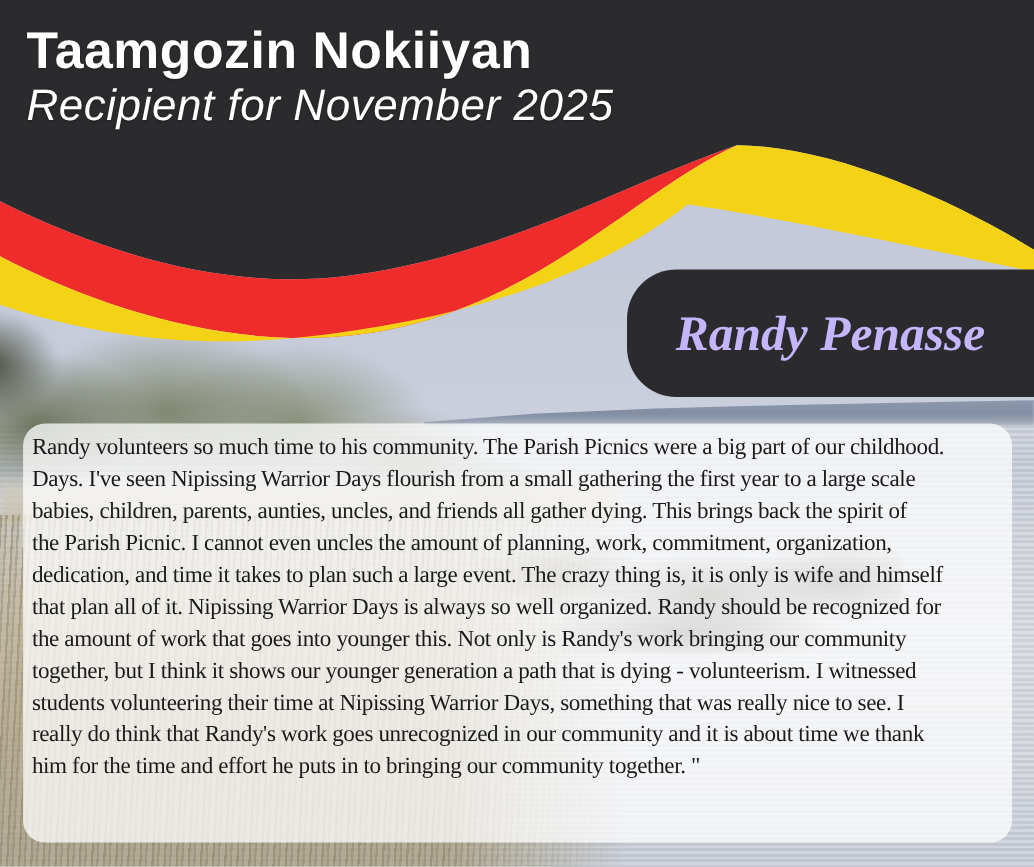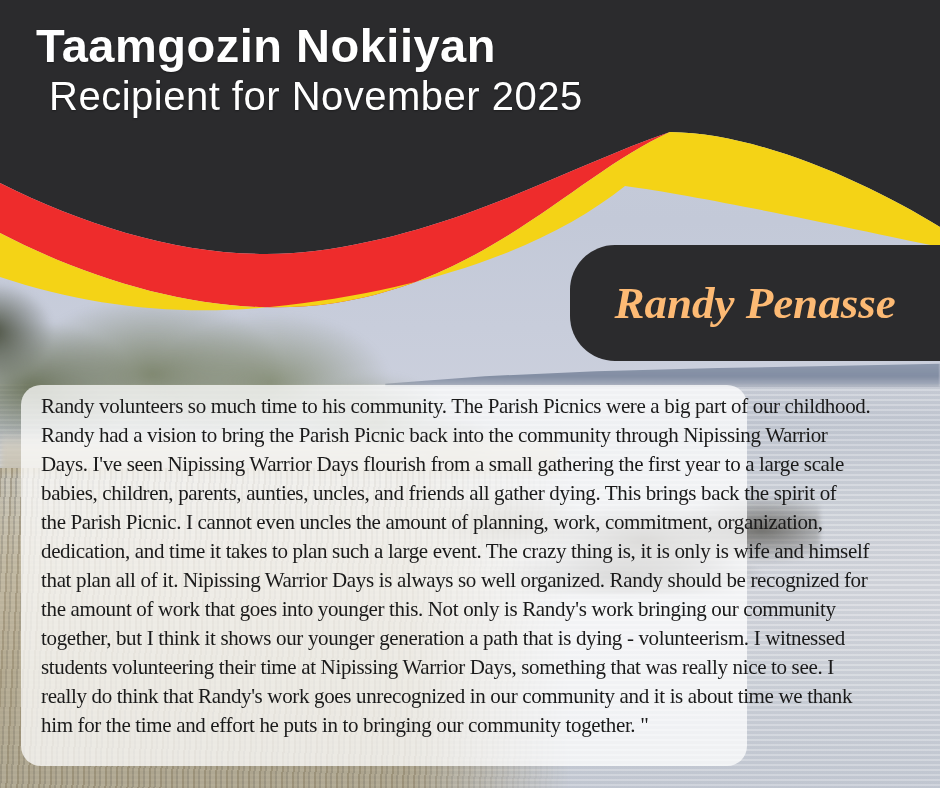--- a/index.html
+++ b/index.html
@@ -40,42 +40,42 @@
     background:
       linear-gradient(180deg, rgba(180,168,136,0.12), rgba(172,156,118,0.42) 30%, rgba(160,144,106,0.5) 62%, rgba(150,136,100,0.48)),
       repeating-linear-gradient(93deg, rgba(120,104,70,0.5) 0 2px, rgba(190,176,138,0.4) 2px 5px, rgba(98,88,60,0.36) 5px 7px, rgba(205,194,160,0.4) 7px 11px);
     -webkit-mask-image:linear-gradient(90deg,#000 72%, transparent 100%);
     mask-image:linear-gradient(90deg,#000 72%, transparent 100%);}
 
   
   .waves{position:absolute; inset:0; z-index:1; display:block;}
 
   
-  .header{position:absolute; left:36px; top:20px; z-index:2; color:#ffffff;}
+  .header{position:absolute; left:24px; top:20px; z-index:2; color:#ffffff;}
   .title{
     font-size:47px; font-weight:700; letter-spacing:0.5px; line-height:1.1; margin:0;
     text-shadow:0 1px 2px rgba(0,0,0,0.35);}
   .subtitle{
-    font-size:40px; font-weight:400; letter-spacing:0.5px; margin:2px 0 0 13px;
+    font-size:40px; font-weight:400; font-style:italic; letter-spacing:0.5px; margin:2px 0 0 0;
     text-shadow:0 1px 2px rgba(0,0,0,0.35);}
 
   
   .name-banner{
     position:absolute; left:570px; top:245px; width:370px; height:116px; z-index:2;
     background:var(--charcoal,#2b2b2d); border-radius:45px 0 0 45px;
     display:flex; align-items:center; justify-content:center;}
   .name-banner span{
     font-family:"Liberation Serif", serif; font-style:italic; font-weight:700;
-    font-size:45px; color:#fdba74; white-space:nowrap;}
+    font-size:45px; color:#c4b5fd; white-space:nowrap;}
 
   
   .quote-card{
-    position:absolute; left:21px; top:385px; width:726px; height:381px; z-index:2;
+    position:absolute; left:21px; top:385px; width:899px; height:381px; z-index:2;
     box-sizing:border-box; background:var(--card_bg, rgba(255,255,255,0.74));
-    border-radius:20px; padding:7px 12px 0 20px;}
+    border-radius:20px; padding:7px 12px 0 8px;}
   .qline{
     font-family:"Liberation Serif", serif; font-size:21px; line-height:29px;
     letter-spacing:-0.35px; color:#1a1a1a; white-space:nowrap;}
 </style>
 </head>
 <body>
 
 <div class="canvas">
 
   <div class="photo">
@@ -98,21 +98,20 @@
     <h1 class="title">Taamgozin Nokiiyan</h1>
     <h2 class="subtitle">Recipient for November 2025</h2>
   </div>
 
   <div class="name-banner">
     <span>Randy Penasse</span>
   </div>
 
   <div class="quote-card">
     <div class="qline">Randy volunteers so much time to his community. The Parish Picnics were a big part of our childhood.</div>
-    <div class="qline">Randy had a vision to bring the Parish Picnic back into the community through Nipissing Warrior</div>
     <div class="qline">Days. I've seen Nipissing Warrior Days flourish from a small gathering the first year to a large scale</div>
     <div class="qline">babies, children, parents, aunties, uncles, and friends all gather dying. This brings back the spirit of</div>
     <div class="qline">the Parish Picnic. I cannot even uncles the amount of planning, work, commitment, organization,</div>
     <div class="qline">dedication, and time it takes to plan such a large event. The crazy thing is, it is only is wife and himself</div>
     <div class="qline">that plan all of it. Nipissing Warrior Days is always so well organized. Randy should be recognized for</div>
     <div class="qline">the amount of work that goes into younger this. Not only is Randy's work bringing our community</div>
     <div class="qline">together, but I think it shows our younger generation a path that is dying - volunteerism. I witnessed</div>
     <div class="qline">students volunteering their time at Nipissing Warrior Days, something that was really nice to see. I</div>
     <div class="qline">really do think that Randy's work goes unrecognized in our community and it is about time we thank</div>
     <div class="qline">him for the time and effort he puts in to bringing our community together. "</div>

